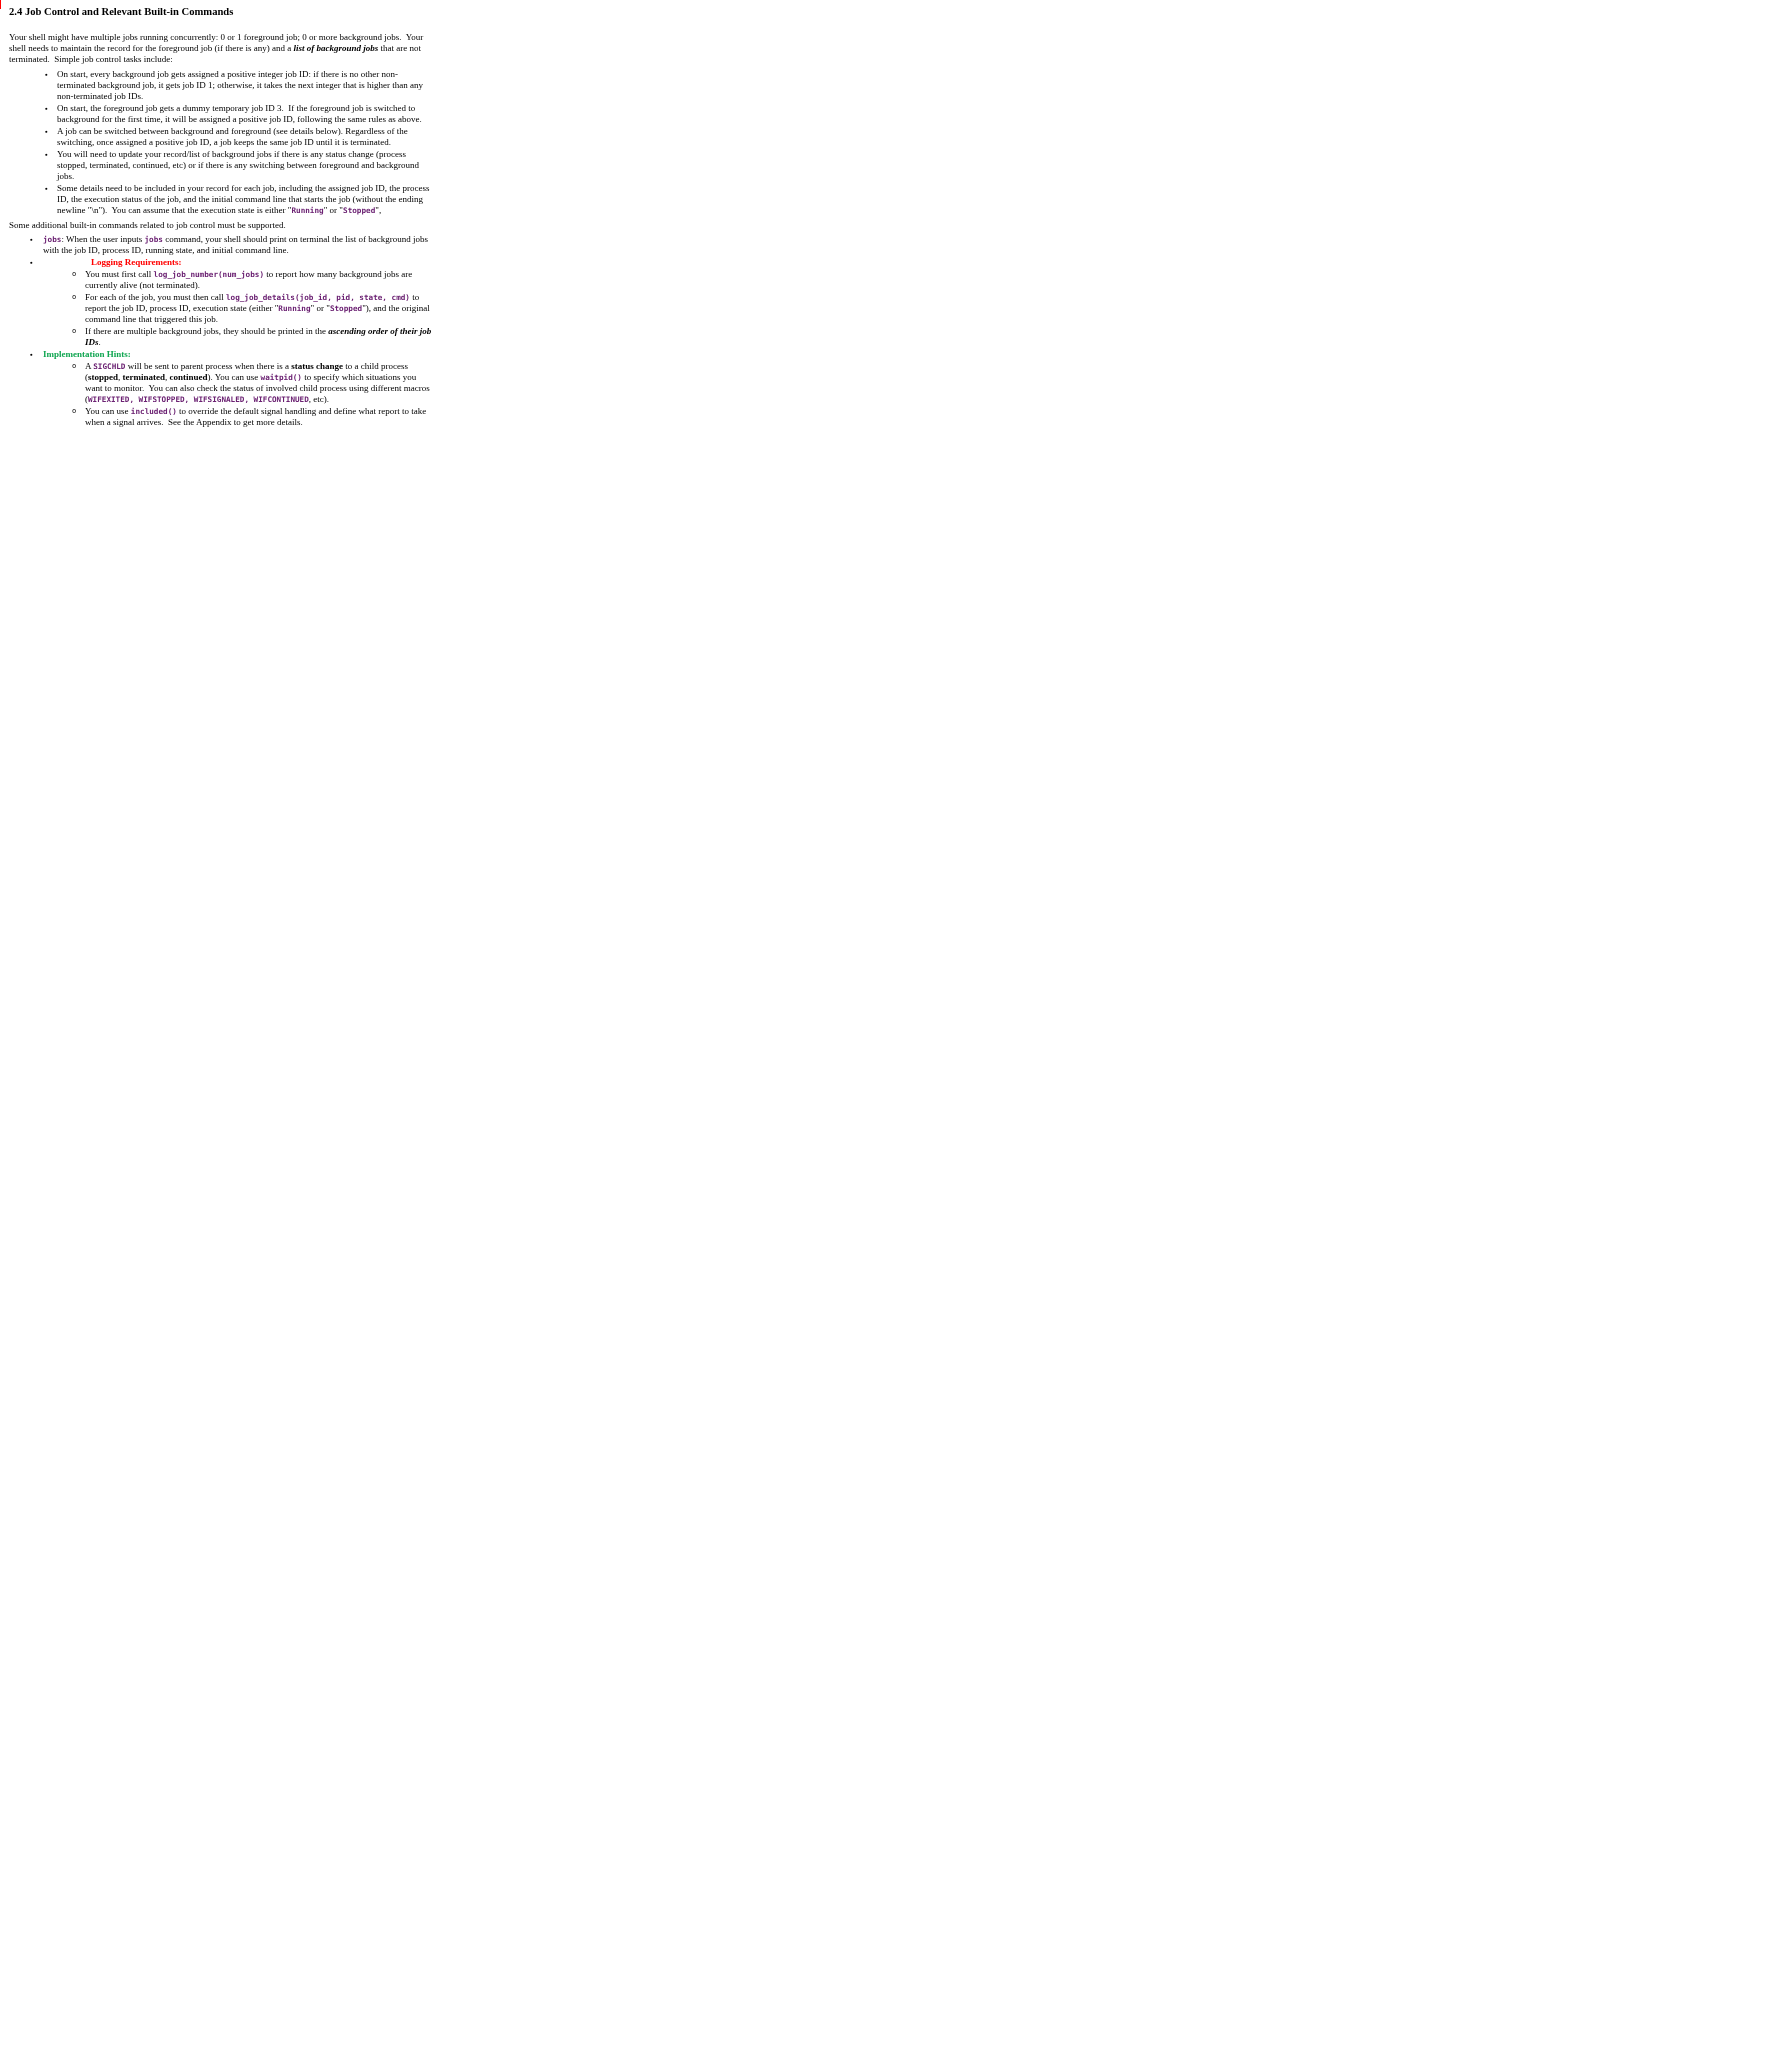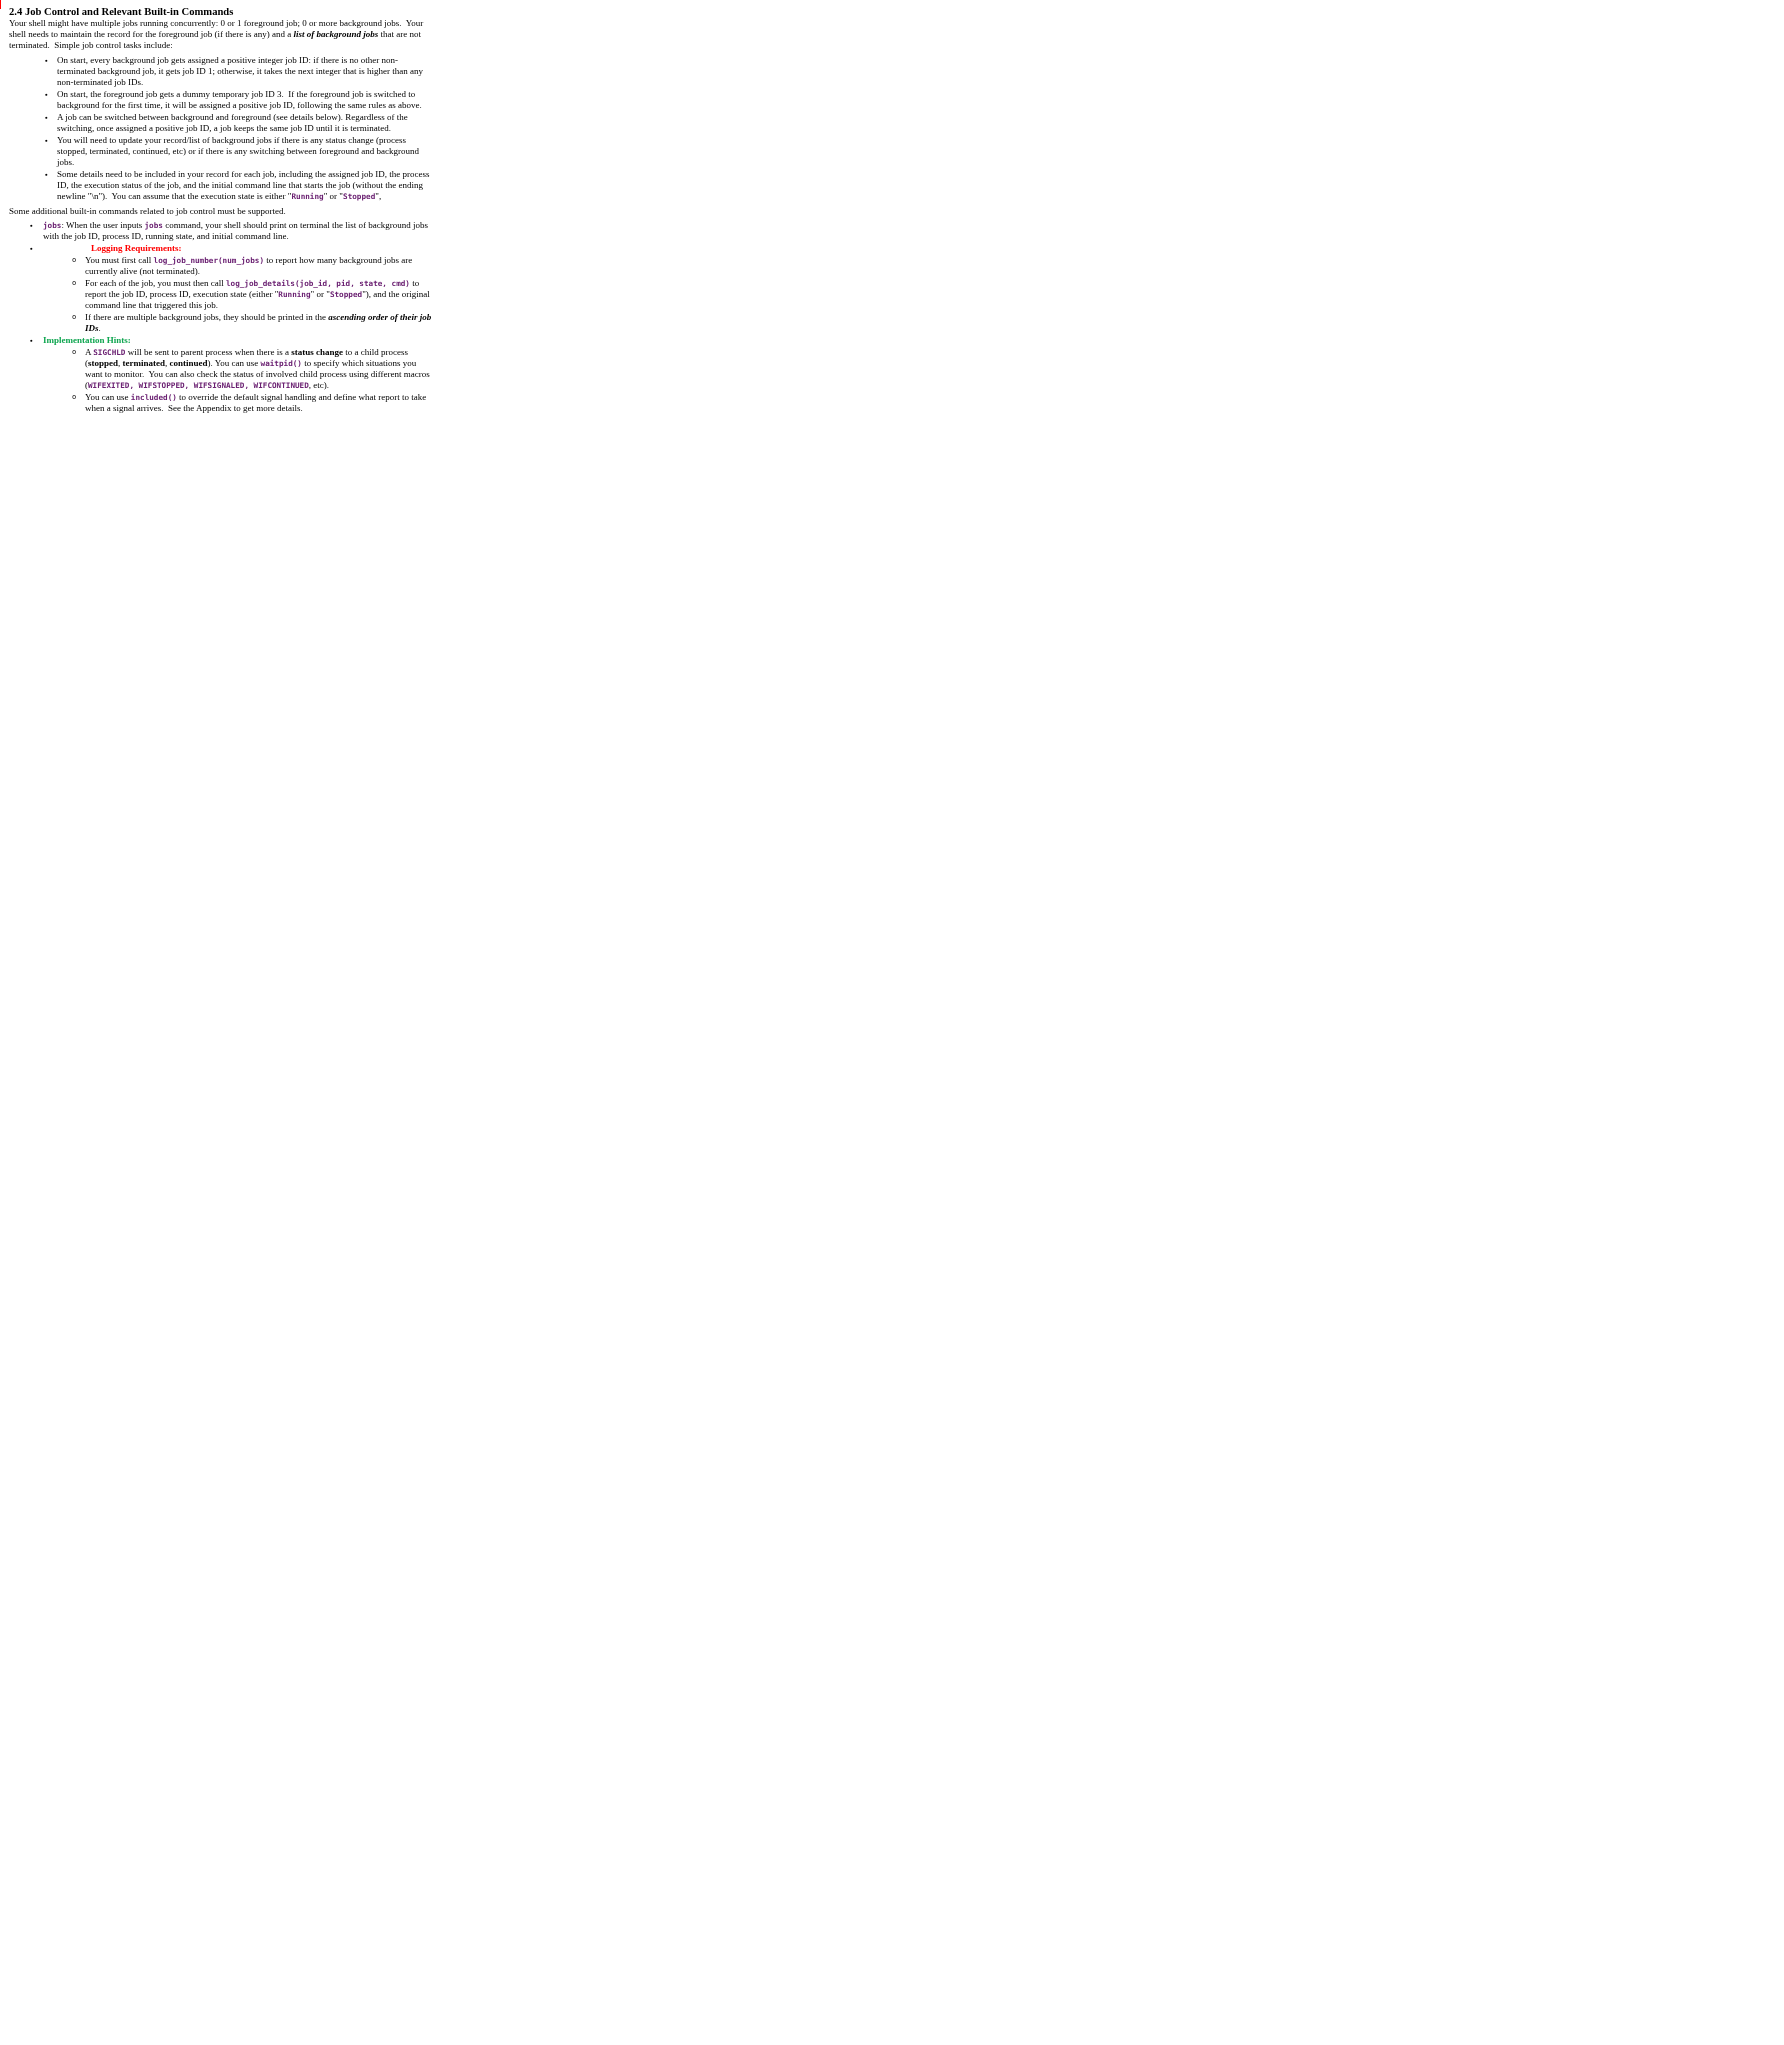--- a/index.html
+++ b/index.html
@@ -22,21 +22,21 @@
   }
   .red-artifact {
     position: absolute;
     left: 0;
     top: 0;
     width: 1.2px;
     height: 9.4px;
     background: var(--artifact-red, #ff0000);
   }
   h1.doc-title {
-    margin: 0 0 0 0;
+    margin: 0 0 14px 0;
     font-size: 10.6px;
     line-height: 13px;
     font-weight: bold;
     white-space: pre-wrap;
   }
   p.para {
     margin: 0 0 3.3px 0;
     white-space: pre-wrap;
     font-family: Liberation Serif, serif;
   }

